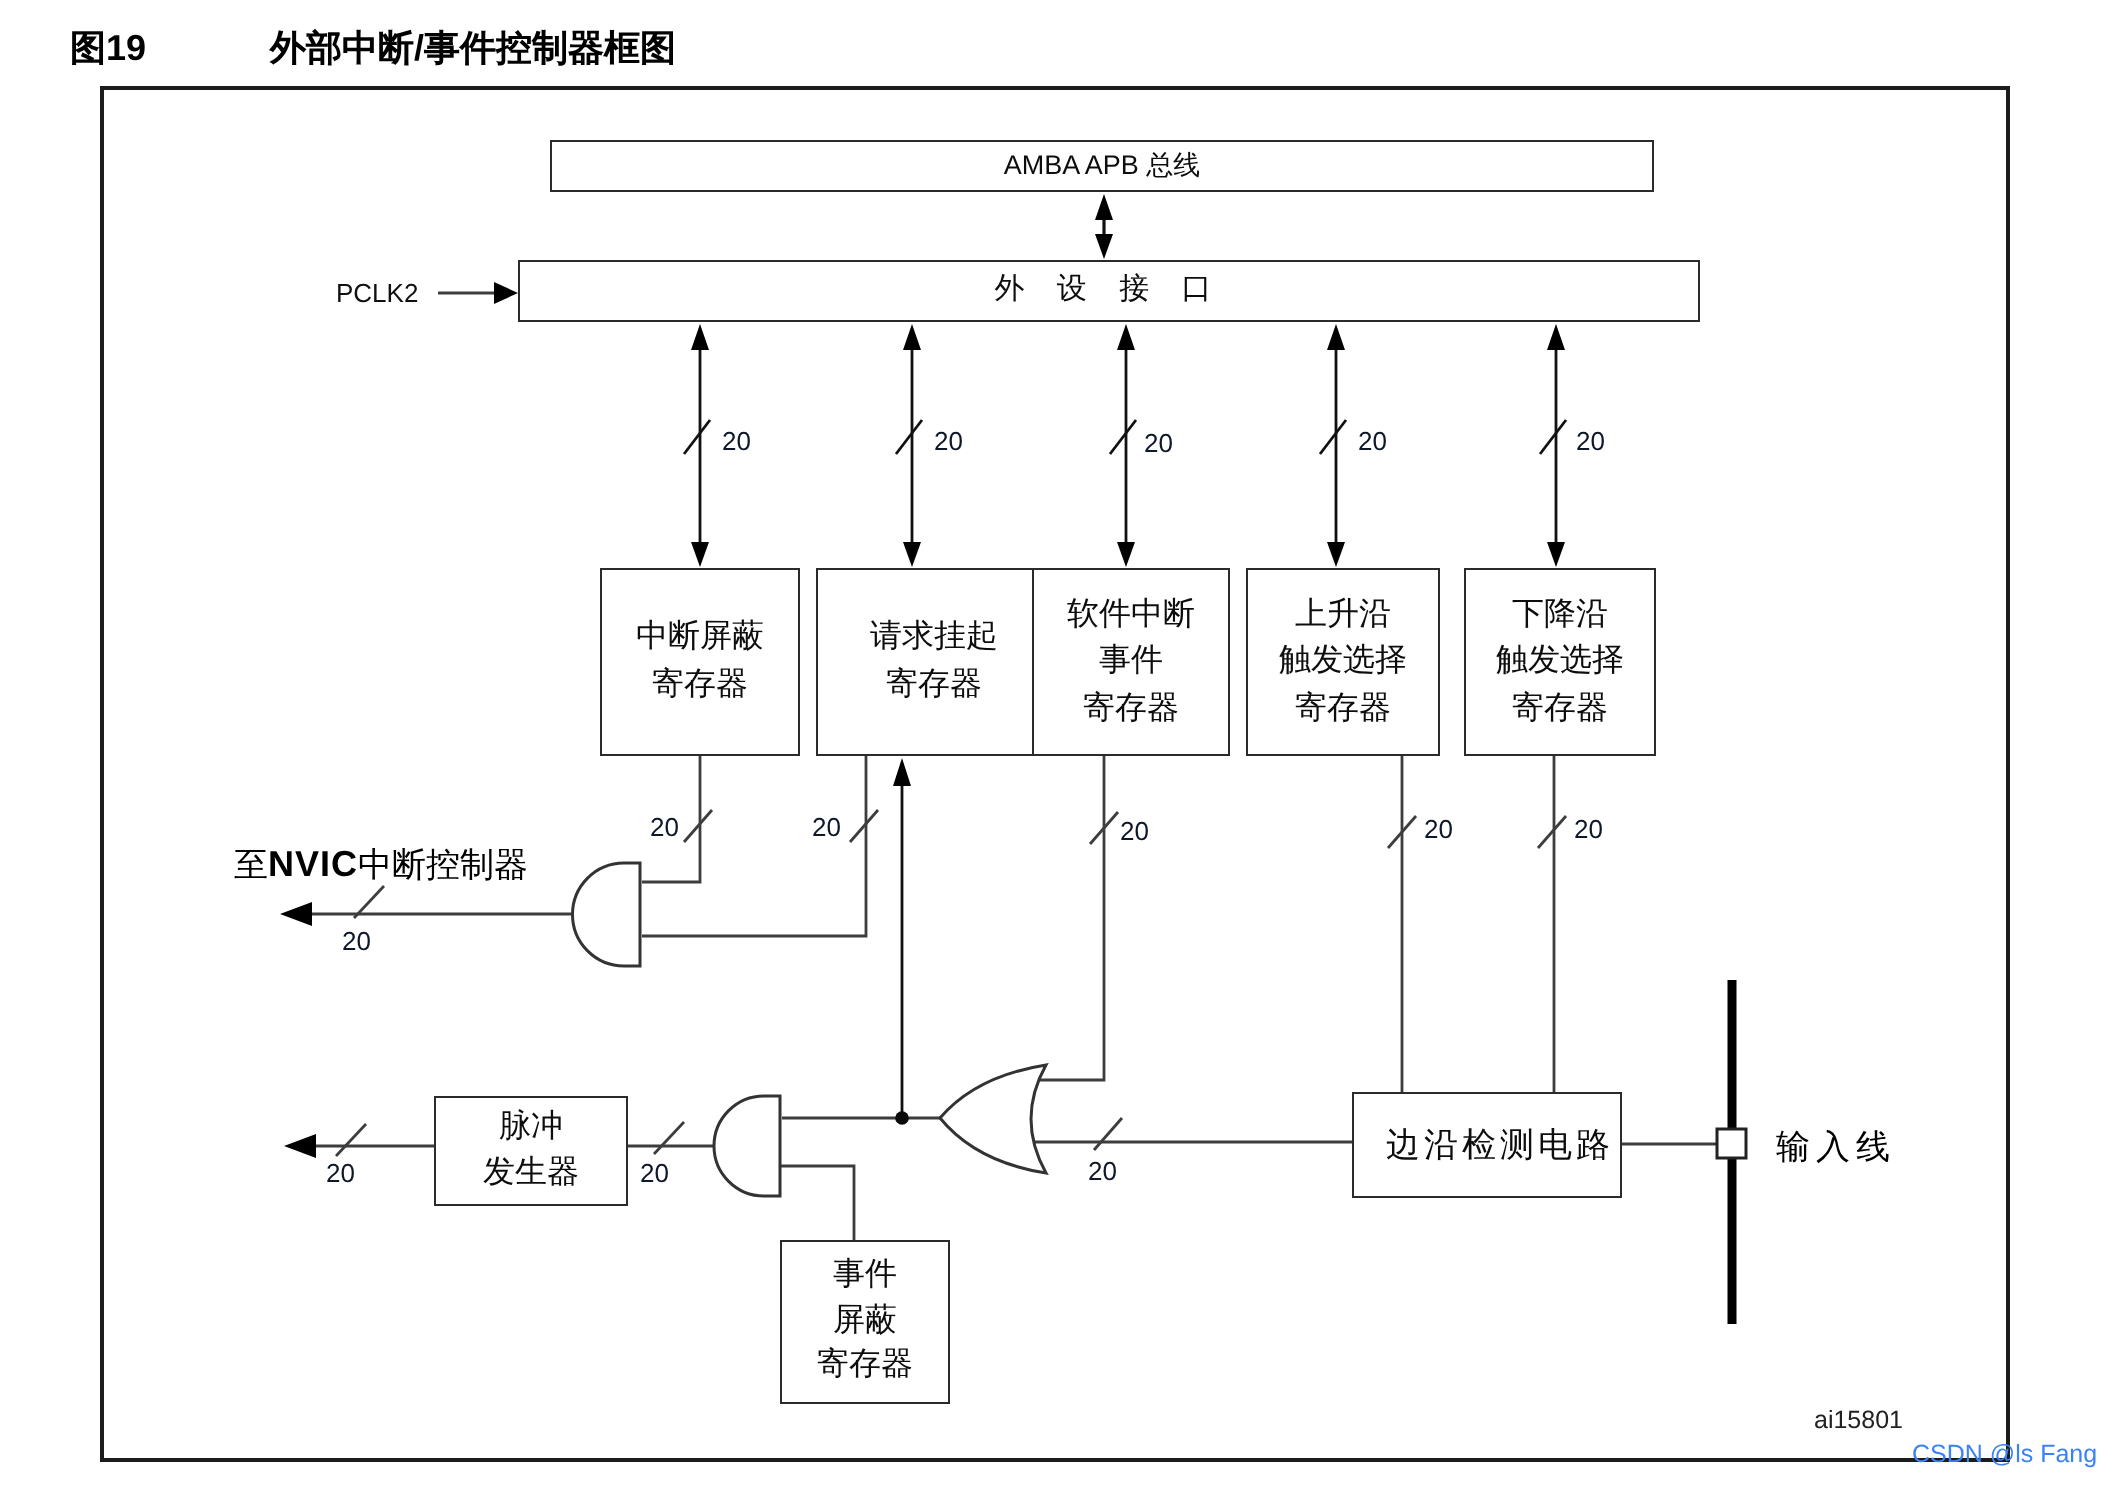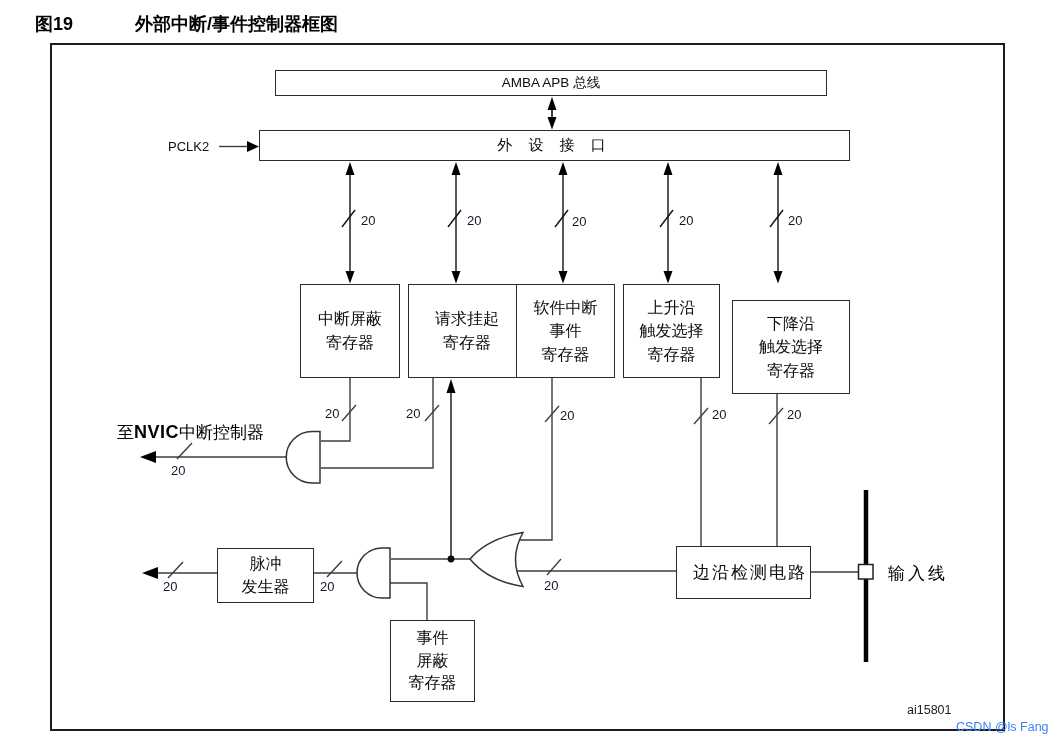--- a/index.html
+++ b/index.html
@@ -178,21 +178,21 @@
     <span>事件</span>
     <span>寄存器</span>
   </div>
 
   <div class="box" style="left:623px;top:284px;width:97px;height:94px;line-height:1.45;">
     <span>上升沿</span>
     <span>触发选择</span>
     <span>寄存器</span>
   </div>
 
-  <div class="box" style="left:732px;top:300px;width:118px;height:94px;line-height:1.45;">
+  <div class="box" style="left:732px;top:284px;width:96px;height:94px;line-height:1.45;">
     <span>下降沿</span>
     <span>触发选择</span>
     <span>寄存器</span>
   </div>
 
   <div class="box" style="left:217px;top:548px;width:97px;height:55px;line-height:1.4;">
     <span>脉冲</span>
     <span>发生器</span>
   </div>
 

